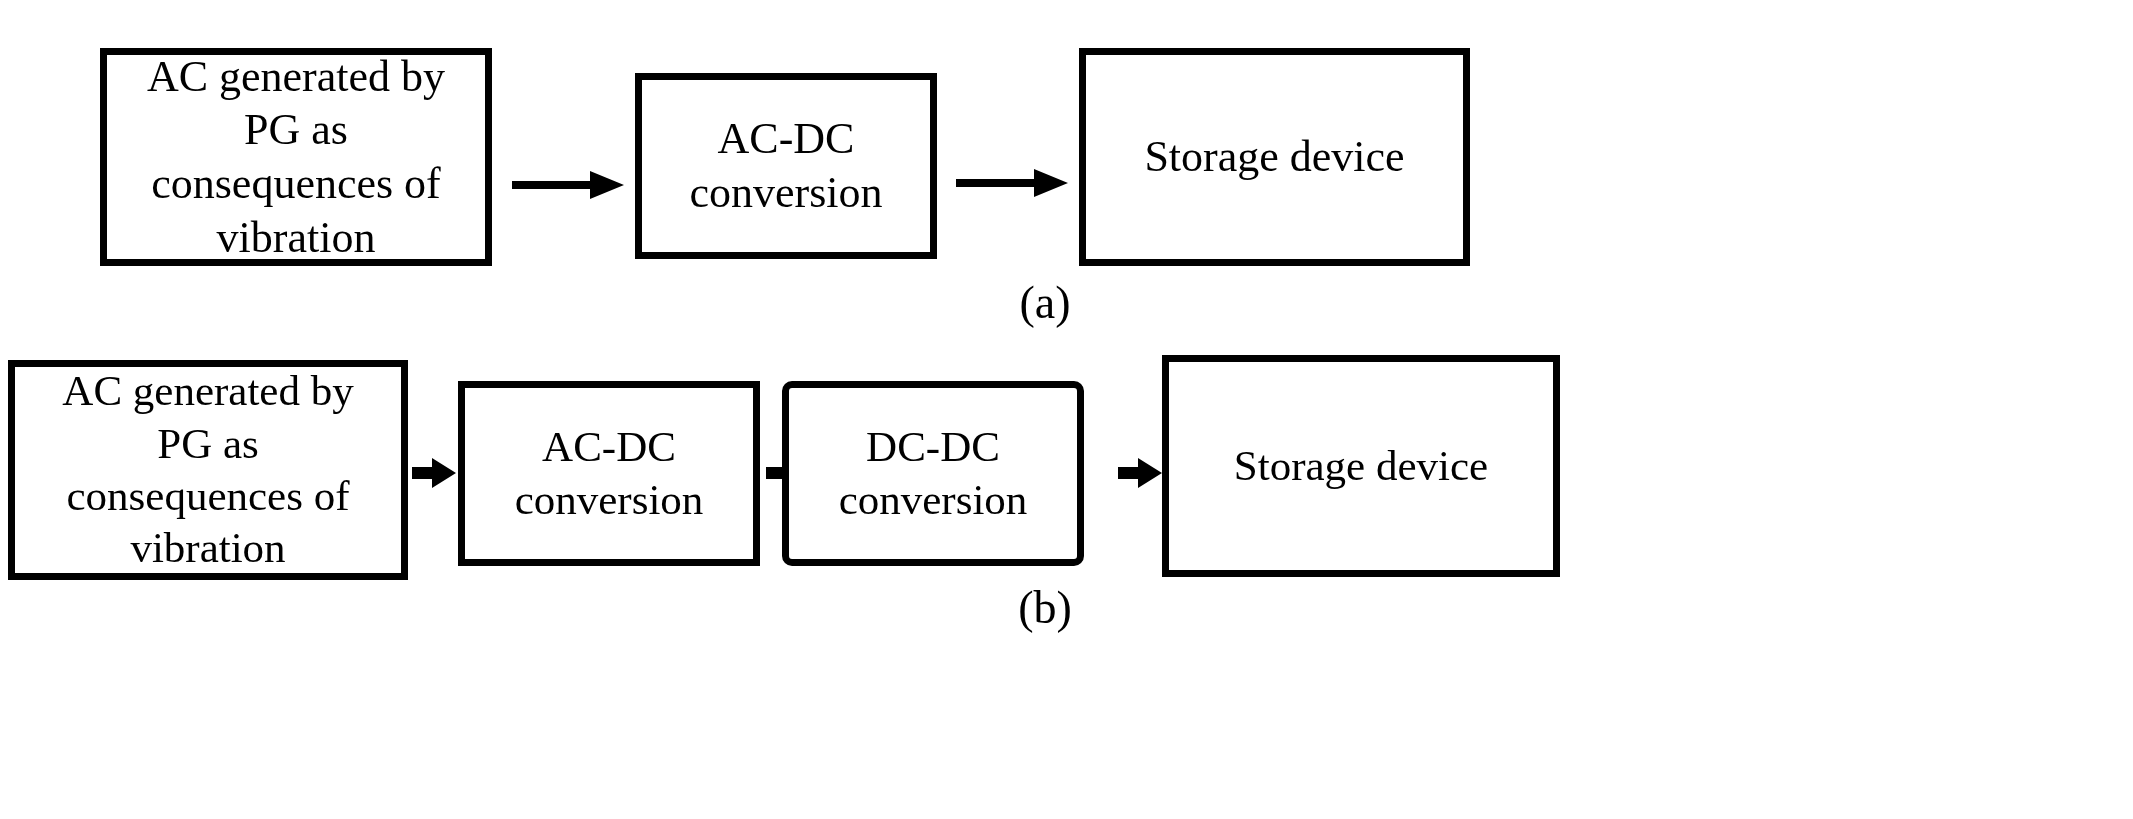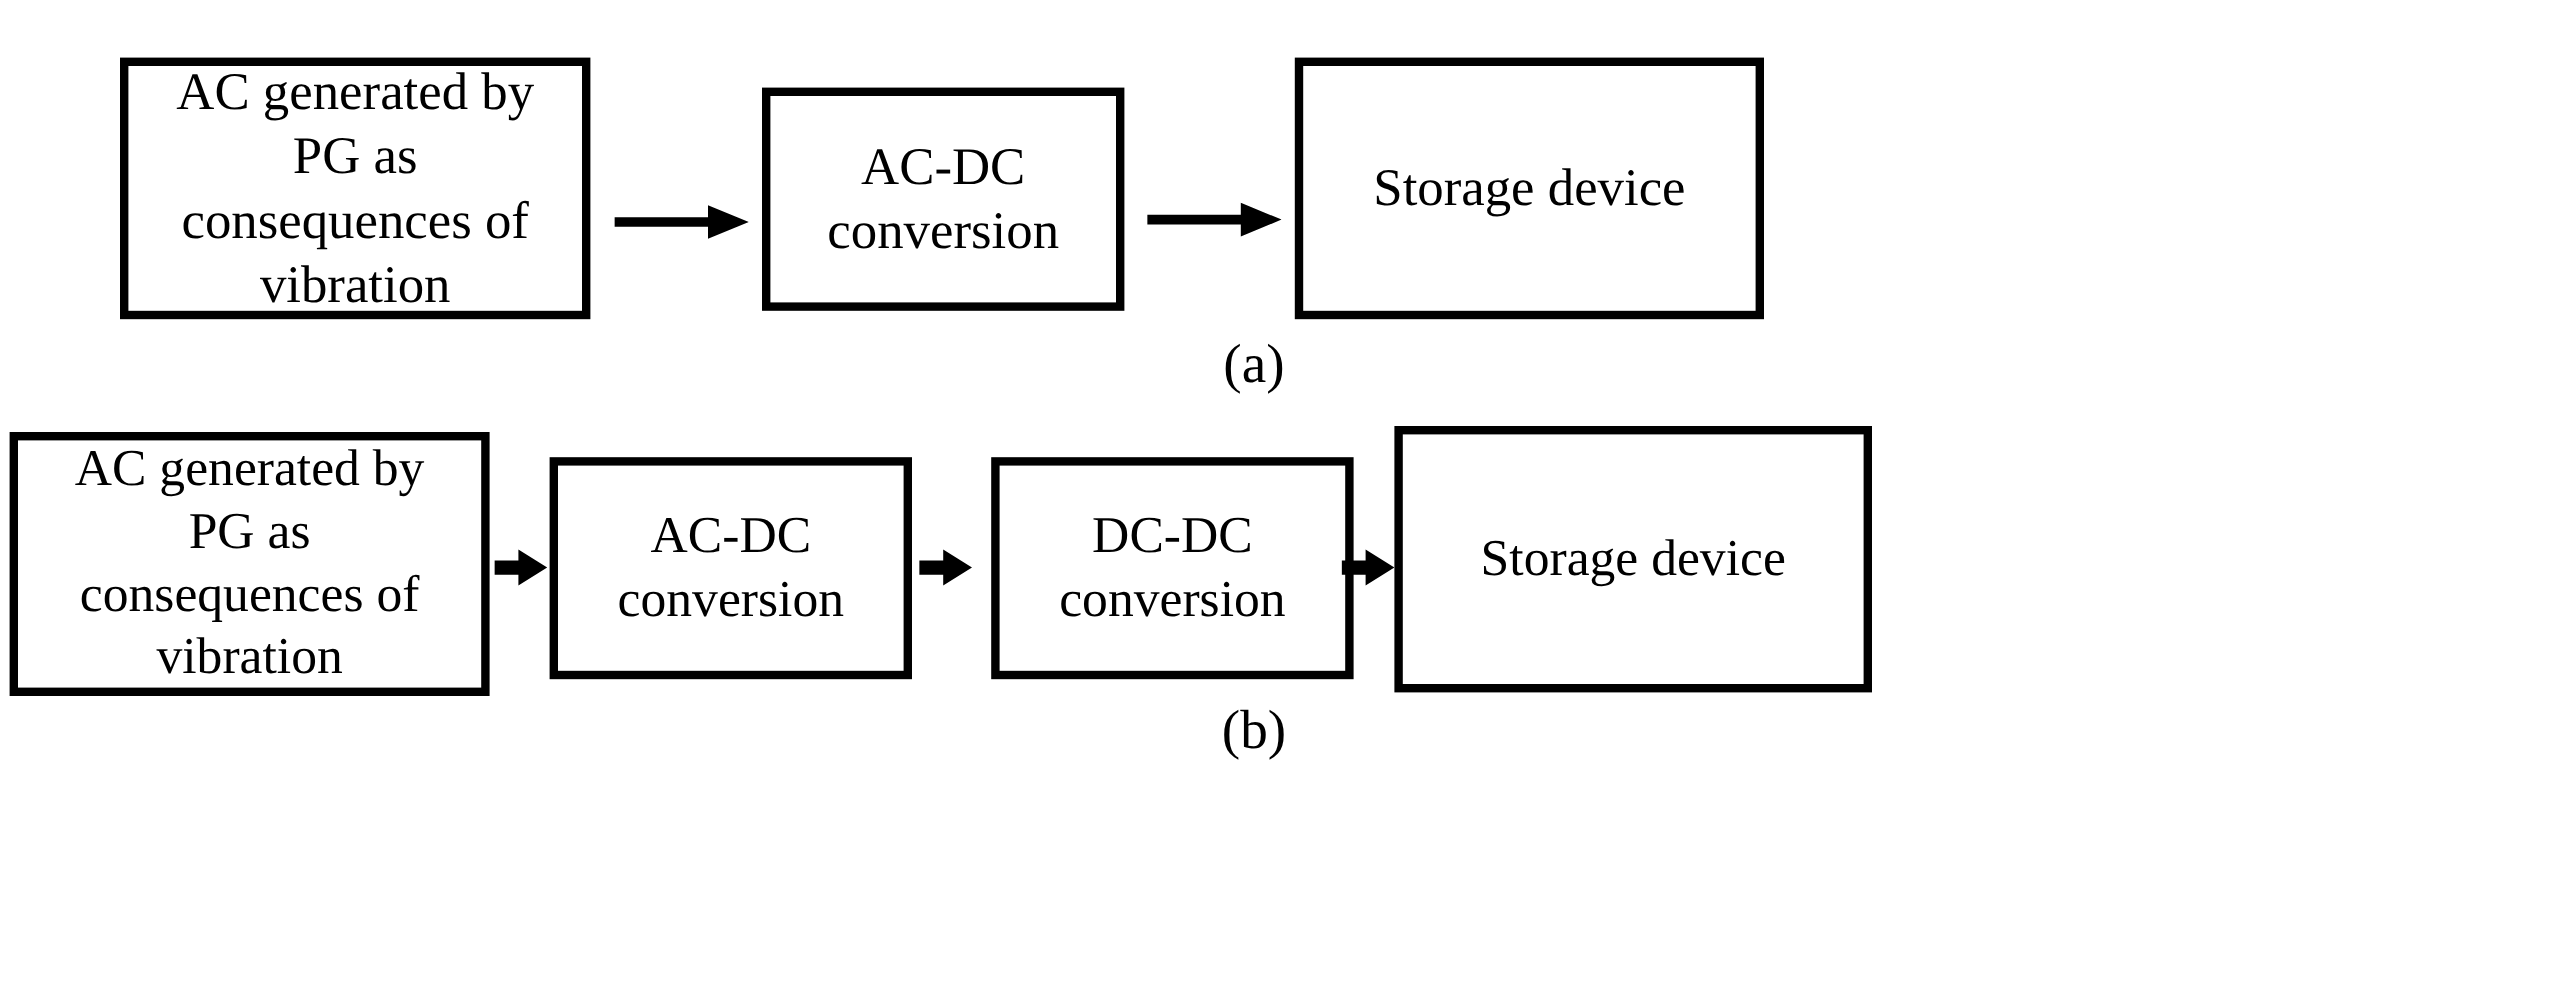--- a/index.html
+++ b/index.html
@@ -56,22 +56,23 @@
   
   #node-b1 {
     left: 8px;    top: 320px; width: 400px; height: 220px;
     font-size: 43px;
   }
   #node-b2 {
     left: 458px;  top: 341px; width: 302px; height: 185px;
     font-size: 43px;
   }
   #node-b3 {
-    left: 826px;  top: 341px; width: 302px; height: 185px;
+    left: 782px;  top: 341px; width: 302px; height: 185px;
     font-size: 43px;
+    border-radius: 10px;
   }
   #node-b4 {
     left: 1162px; top: 315px; width: 398px; height: 222px;
     font-size: 43px;
   }
   
   .arrow {
     position: absolute;
     display: block;
   }

